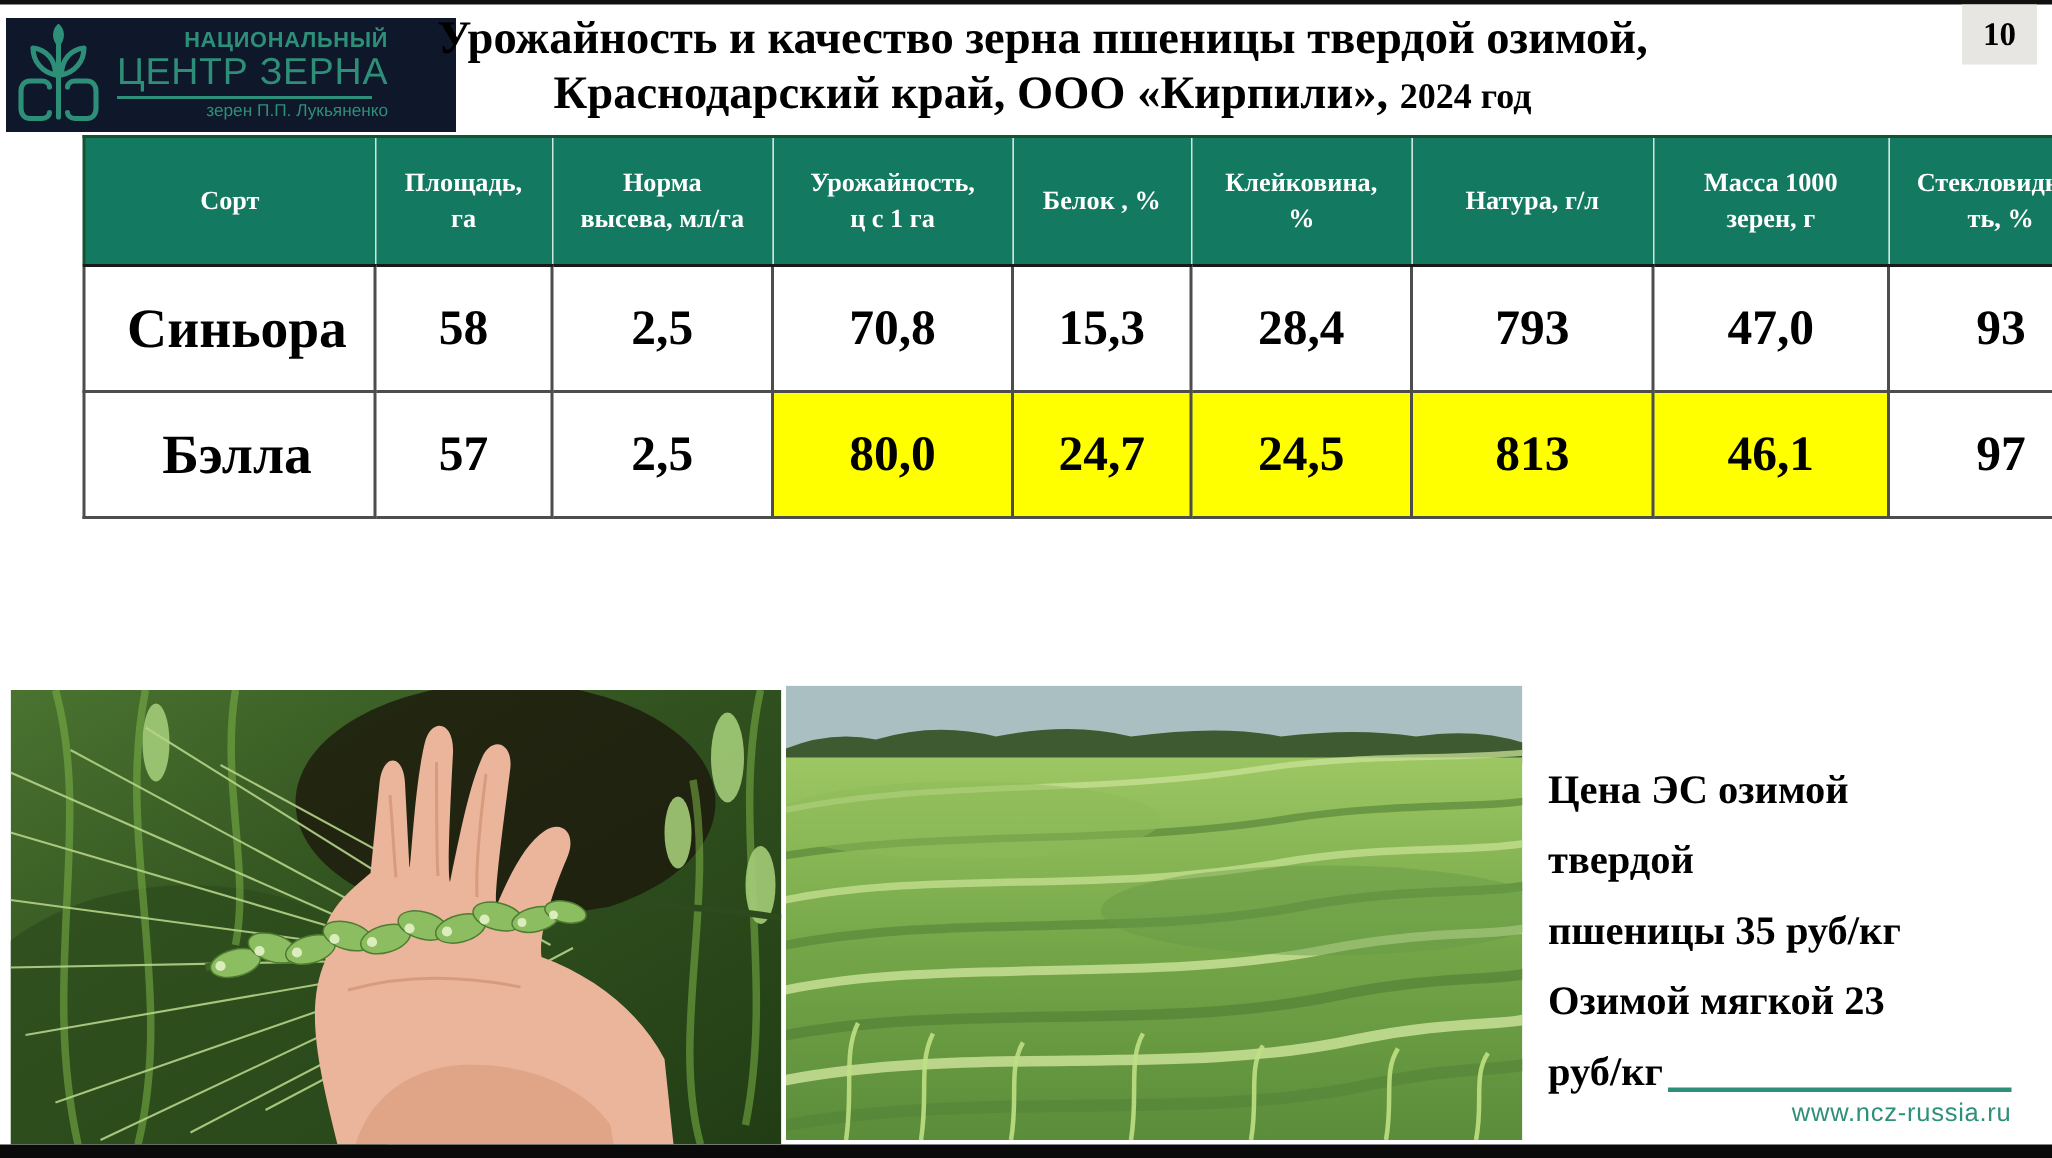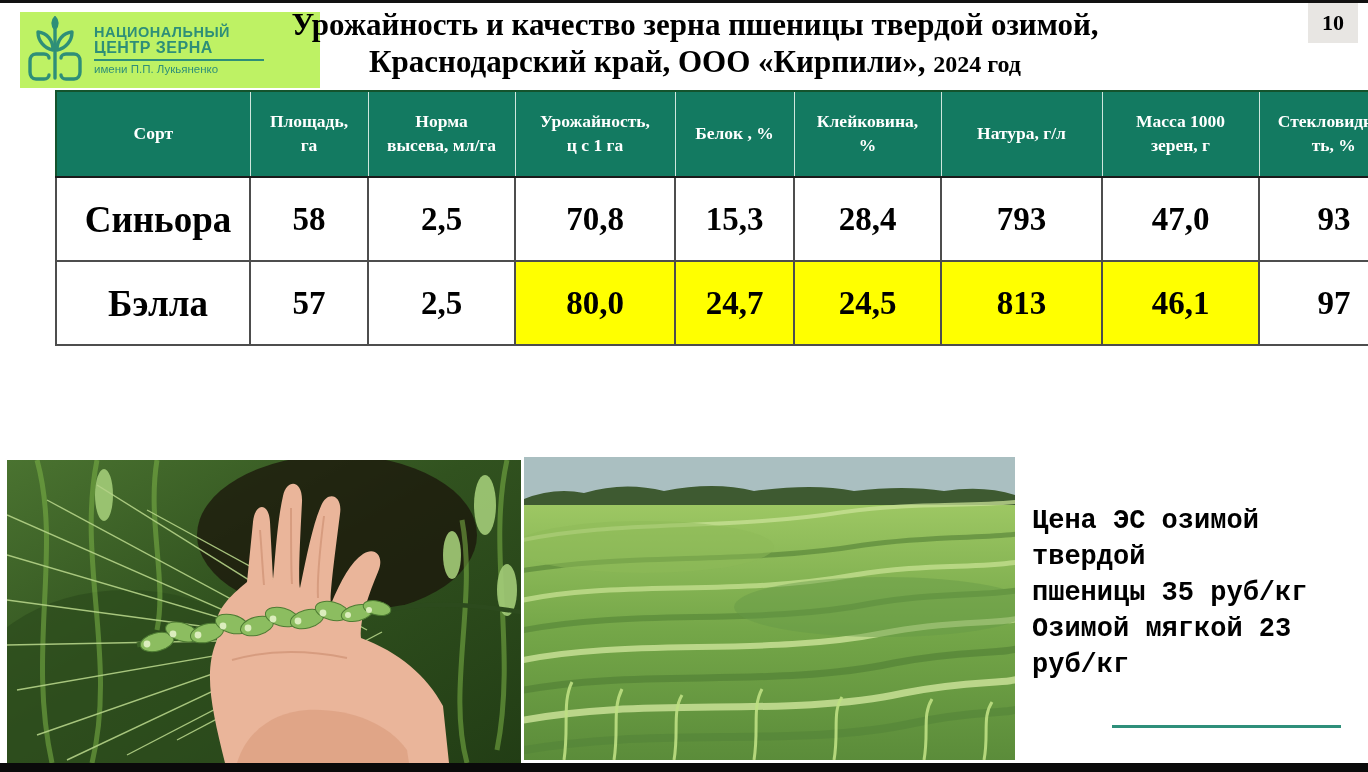--- a/index.html
+++ b/index.html
@@ -9,26 +9,26 @@
   .slide { position:absolute; inset:0; background:#ffffff; }
 
   .top-line { position:absolute; left:0; top:0; width:1368px; height:3px; background:#111; }
   .bottom-bar { position:absolute; left:0; bottom:0; width:1368px; height:9px; background:#0a0a0a; }
 
   .page-num { position:absolute; left:1308px; top:3px; width:50px; height:40px;
               background:#e8e6e3; color:#000; font-weight:bold; font-size:22px;
               display:flex; align-items:center; justify-content:center; }
 
   
-  .logo { position:absolute; left:20px; top:12px; width:300px; height:76px;
-          background:#bef264; display:flex; align-items:center; gap:10px; padding:4px 6px; }
+  .logo { position:absolute; left:4px; top:12px; width:300px; height:76px;
+          background:#0f172a; display:flex; align-items:center; gap:10px; padding:4px 6px;text-align:right; }
   .logo svg { flex:0 0 auto; }
   .logo-text { color:#2e8f78; font-family:"Liberation Sans", sans-serif; line-height:1.05; }
   .logo-l1 { font-size:14.5px; font-weight:bold; letter-spacing:.5px; }
-  .logo-l2 { font-size:16px; font-weight:bold; letter-spacing:.5px; }
+  .logo-l2 { font-size:25px; font-weight:normal; letter-spacing:.5px; }
   .logo-rule { height:2px; background:#2e8f78; margin:2px 0 2px 0; width:170px; }
   .logo-l3 { font-size:11.5px; }
 
   
   .title { position:absolute; left:250px; top:6px; width:890px; text-align:center;
            color:#000; font-weight:bold; font-size:31px; line-height:37px; }
   .title .year { font-size:24px;text-align:center; }
 
   
   table.data { position:absolute; left:7px; top:90px; width:1353px;
@@ -49,22 +49,22 @@
   tr.r2 td { height:84px; }
   tr.r3 td { height:84px; }
 
   
   .photo { position:absolute; overflow:hidden; }
   .photo1 { left:7px; top:460px; width:514px; height:303px; }
   .photo2 { left:524px; top:457px; width:491px; height:303px; }
 
   
   .price { position:absolute; left:1032px; top:503px; width:325px;
-           font-weight:bold; font-size:27px; line-height:36px; color:#000;
-           white-space:pre-line;font-family:Liberation Mono, monospace; }
+           font-weight:bold; font-size:27px; line-height:47px; color:#000;
+           white-space:pre-line; }
   .footer-rule { position:absolute; left:1112px; top:725px; width:229px; height:3px; background:#2e8f7a; }
   .website { position:absolute; left:1112px; top:732px; width:229px; text-align:right;
              font-family:"Liberation Sans", sans-serif; font-size:17px; color:#2e8f7a;
              letter-spacing:.5px; }
 </style>
 </head>
 <body>
 
 <div class="slide">
 
@@ -80,21 +80,21 @@
         <path d="M27,34 C18,32 12,25 12,16 C21,17 27,24 27,34 Z"></path>
         <path d="M31,34 C40,32 46,25 46,16 C37,17 31,24 31,34 Z"></path>
         <path d="M23,42 C23,40 21,38 18,38 L10,38 C6,38 4,41 4,45 L4,56 C4,60 6,63 10,63 L18,63 C21,63 23,61 23,59"></path>
         <path d="M35,42 C35,40 37,38 40,38 L48,38 C52,38 54,41 54,45 L54,56 C54,60 52,63 48,63 L40,63 C37,63 35,61 35,59"></path>
       </g>
     </svg>
     <div class="logo-text">
       <div class="logo-l1">НАЦИОНАЛЬНЫЙ</div>
       <div class="logo-l2">ЦЕНТР ЗЕРНА</div>
       <div class="logo-rule"></div>
-      <div class="logo-l3">имени П.П. Лукьяненко</div>
+      <div class="logo-l3">зерен П.П. Лукьяненко</div>
     </div>
   </div>
 
   <div class="title">
     <div>Урожайность и качество зерна пшеницы твердой озимой,</div>
     <div><span>Краснодарский край, ООО «Кирпили», </span><span class="year">2024 год</span></div>
   </div>
 
   <table class="data">
     <colgroup>
@@ -272,15 +272,16 @@
     </svg>
   </div>
 
   <div class="price">Цена ЭС озимой
 твердой
 пшеницы 35 руб/кг
 Озимой мягкой 23
 руб/кг</div>
 
   <div class="footer-rule"></div>
+  <div class="website">www.ncz-russia.ru</div>
 
   <div class="bottom-bar"></div>
 </div>
 
 </body></html>

